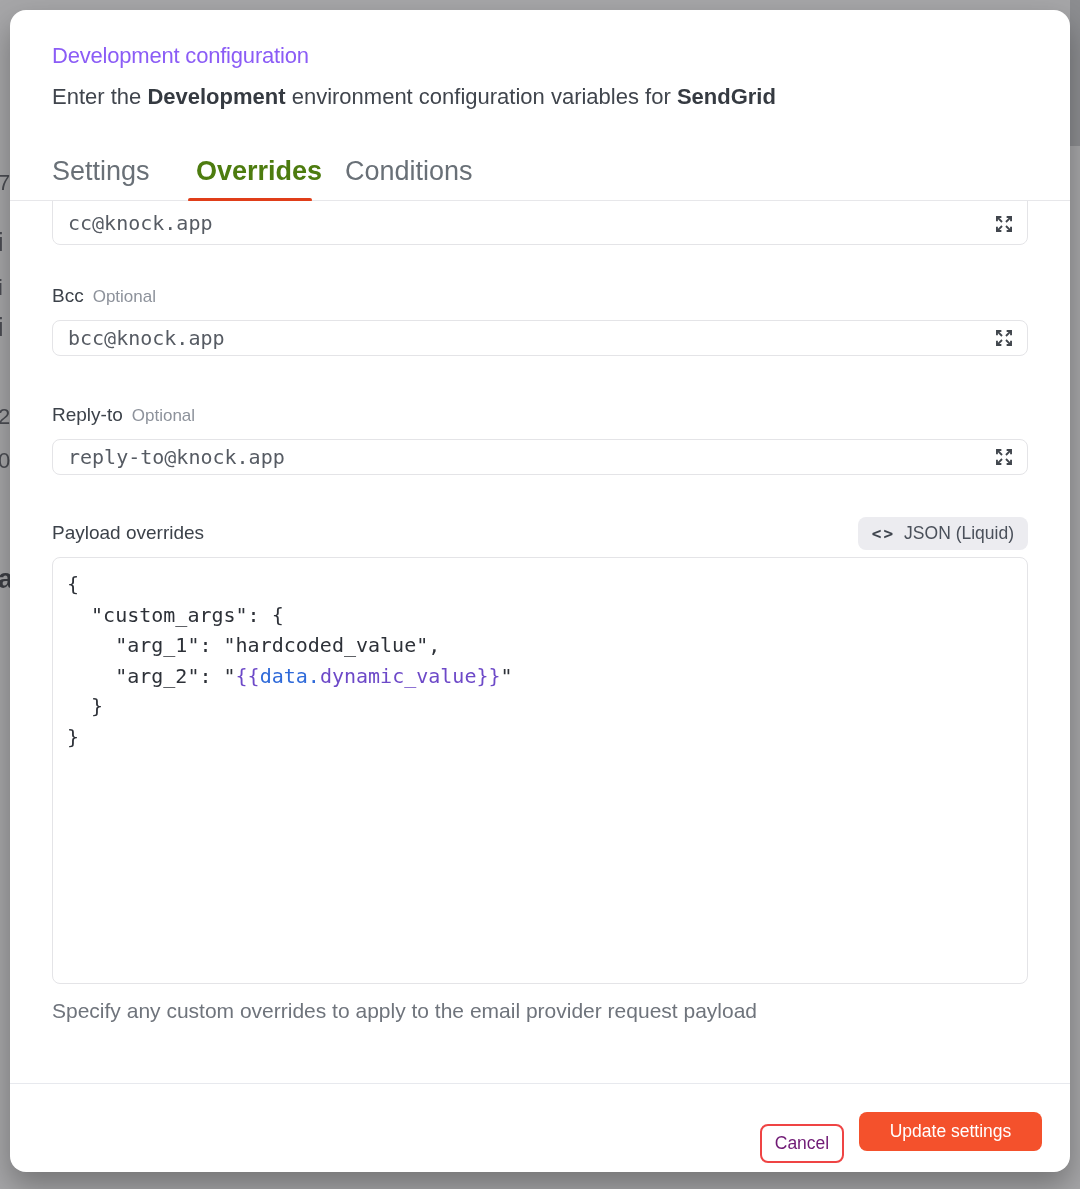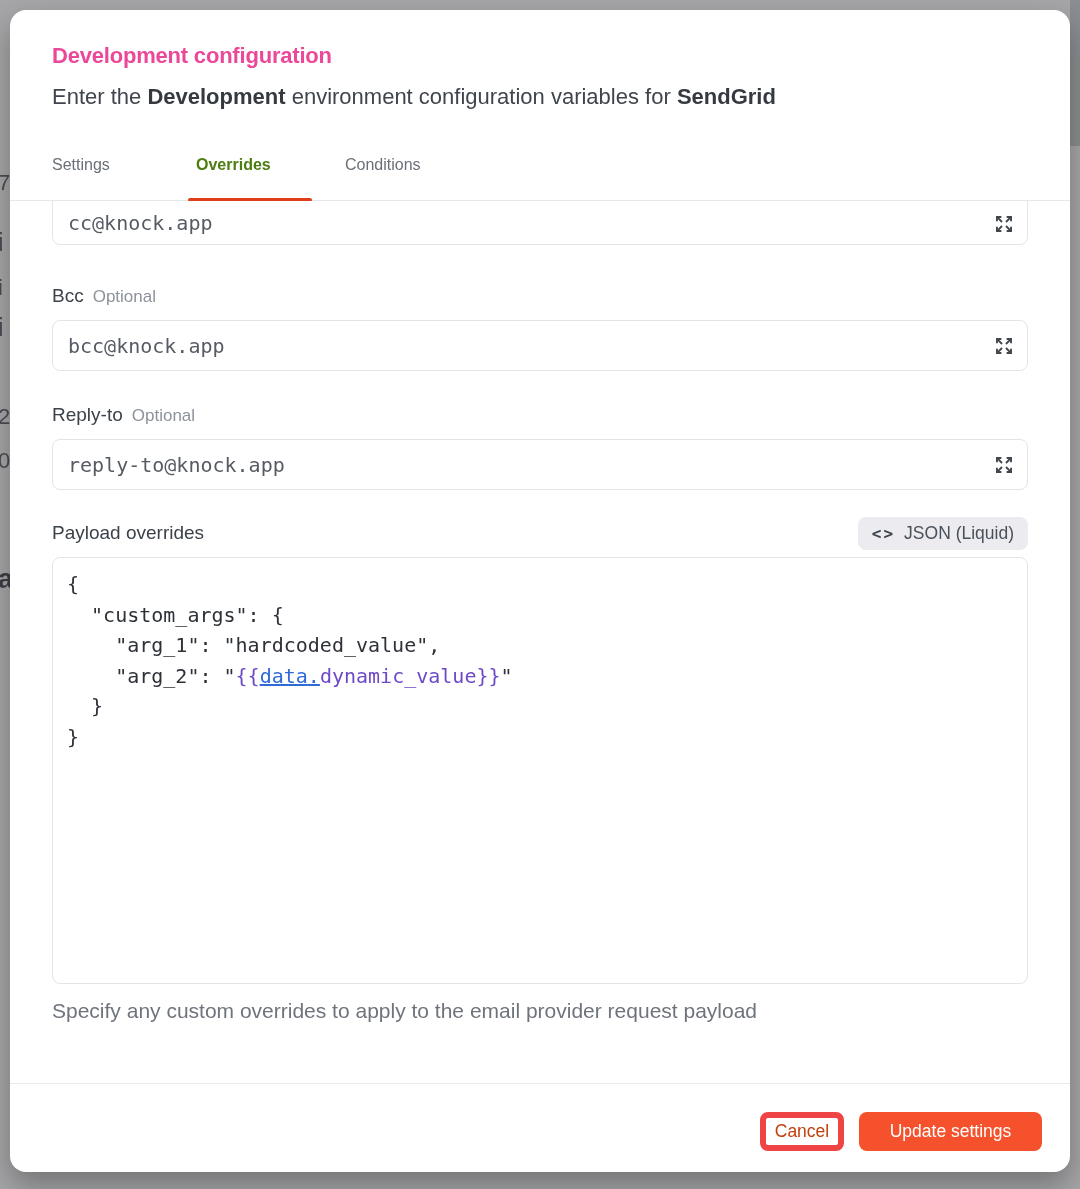--- a/index.html
+++ b/index.html
@@ -33,40 +33,40 @@
   
   .modal {
     position:absolute; left:10px; top:10px; width:1060px; height:1162px;
     background:#ffffff; border-radius:16px;
     box-shadow:0 14px 30px rgba(0,0,0,0.30);
     z-index:2; overflow:hidden;
   }
 
   .modal-title {
     position:absolute; left:42px; top:33px;
-    font-size:22px; font-weight:700; color:#ec4899; letter-spacing:-0.2px;
+    font-size:22px; font-weight:400; color:#8b5cf6; letter-spacing:-0.2px;
   }
   .modal-subtitle {
     position:absolute; left:42px; top:74px;
     font-size:22px; color:#40454d;
   }
   .modal-subtitle b { font-weight:700; color:#353a41; }
 
   
-  .tab { position:absolute; top:146px; font-size:16px; color:#697077; cursor:pointer; }
+  .tab { position:absolute; top:146px; font-size:27px; color:#697077; cursor:pointer; }
   .tab-settings   { left:42px; }
   .tab-overrides  { left:186px; color:#4d7c0f; font-weight:700; }
   .tab-conditions { left:335px; }
   .tabbar-border { position:absolute; left:0; right:0; top:190px; height:1px; background:#e7e7ea; }
   .tab-underline { position:absolute; left:178px; top:188px; width:124px; height:4px; background:#e03e19; border-radius:2px; }
 
   
   .mono { font-family:"DejaVu Sans Mono","Liberation Mono",monospace; }
   .input {
-    position:absolute; left:42px; width:976px; height:51px;
+    position:absolute; left:42px; width:976px; height:36px;
     border:1px solid #e4e4e7; border-radius:8px; background:#fff;
     display:flex; align-items:center; padding:0 12px 0 15px;
   }
   .input .value { flex:1; font-size:20px; color:#565b63; }
   .expand-icon { width:22px; height:22px; flex:0 0 auto; cursor:pointer; }
 
   .cc-clip {
     position:absolute; left:42px; top:191px; width:1008px; height:45px;
     overflow:hidden; border-radius:0 0 8px 8px;
   }
@@ -102,34 +102,34 @@
   .code-editor {
     position:absolute; left:42px; top:547px; width:976px; height:427px;
     border:1px solid #e4e4e7; border-radius:8px; background:#fff;
     padding:11px 14px; cursor:text;
   }
   .code-line {
     white-space:pre; font-family:"DejaVu Sans Mono","Liberation Mono",monospace;
     font-size:20px; line-height:30.5px; color:#2d3138;
   }
   .tok-brace { color:#6d49c8; }
-  .tok-obj   { color:#2f6ad9;text-decoration:underline; }
+  .tok-obj   { color:#2f6ad9; }
   .tok-prop  { color:#6d49c8; }
 
   .helper-text { position:absolute; left:42px; top:989px; font-size:21px; color:#6f747c; }
 
   
   .footer-divider { position:absolute; left:0; right:0; top:1073px; height:1px; background:#e7e9ee; }
   .btn {
     position:absolute; top:1102px; height:39px; border-radius:8px;
     display:flex; align-items:center; justify-content:center;
     font-size:17.5px; cursor:pointer;
   }
   .btn-cancel {
-    left:750px; width:84px; background:#fff; border:6px solid #ef4444; color:#c2410c;
+    left:750px; width:84px; background:#fff; border:2px solid #ef4444; color:#701a75;margin-top:12px;
   }
   .btn-update {
     left:849px; width:183px; background:#f4512c; border:none; color:#ffffff; font-weight:500;
   }
 </style>
 </head>
 <body>
 
 <span class="backdrop-fragment f0">7</span>
 <span class="backdrop-fragment f1">i</span>

